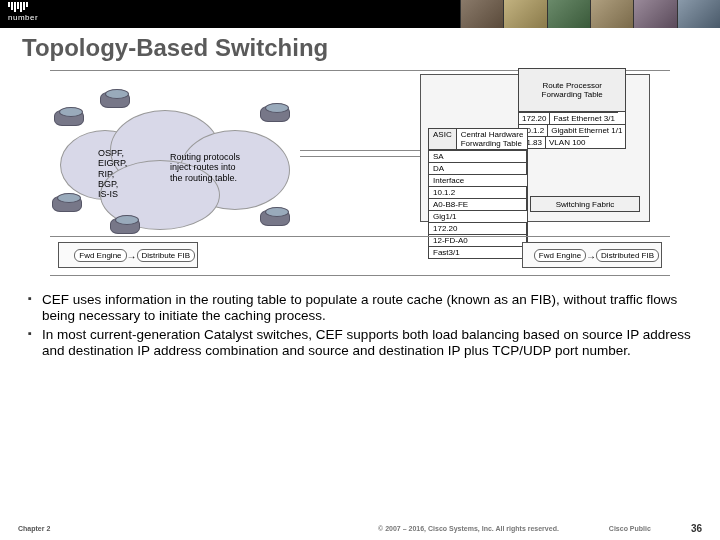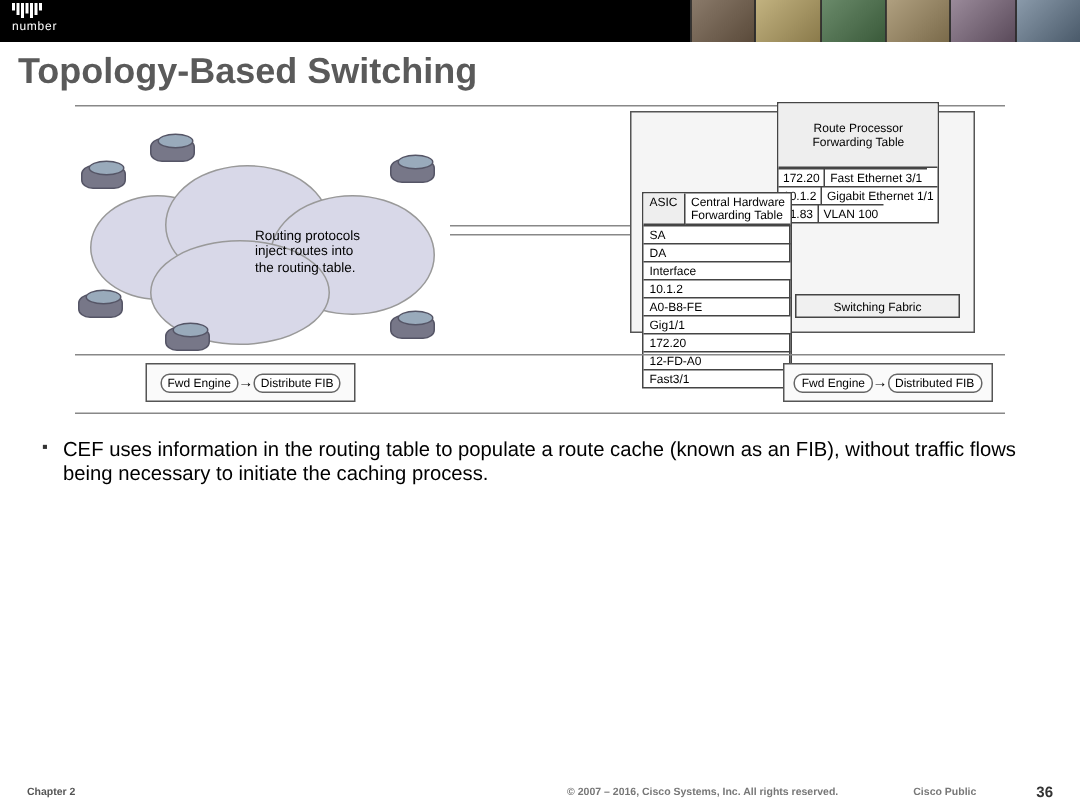--- a/index.html
+++ b/index.html
@@ -9,21 +9,21 @@
   .logo-bars { display: flex; gap: 1px; margin-bottom: 1px; }
   .logo-bars span { width: 2px; background: #fff; display: inline-block; }
   .lb1{height:5px}.lb2{height:8px}.lb3{height:10px}.lb4{height:7px}.lb5{height:10px}.lb6{height:8px}.lb7{height:5px}
   .photos { position: absolute; right: 0; top: 0; height: 28px; width: 260px; display: flex; }
   .photo { flex: 1; background: linear-gradient(135deg,#8a7a6a,#5a4a3a); border-left: 1px solid #333; }
   .photo:nth-child(2){background:linear-gradient(135deg,#c2b280,#8a7a4a);}
   .photo:nth-child(3){background:linear-gradient(135deg,#6a8a6a,#3a5a3a);}
   .photo:nth-child(4){background:linear-gradient(135deg,#b0a080,#7a6a4a);}
   .photo:nth-child(5){background:linear-gradient(135deg,#9a8a9a,#5a4a5a);}
   .photo:nth-child(6){background:linear-gradient(135deg,#8a9aaa,#4a5a6a);}
-  .title { font-size: 24px; font-weight: bold; color: #5a5a5a; padding: 6px 0 0 12px; }
+  .title { font-size: 24px; font-weight: bold; color: #5a5a5a; padding: 6px 0 0 22px; }
   .diagram { width: 620px; height: 210px; margin: 8px auto 0 auto; position: relative; background: #fff; }
   .divider { height: 1px; background: #888; width: 100%; position: absolute; }
   .cloud { position: absolute; left: 10px; top: 30px; width: 240px; height: 130px; }
   .cloud-bg { position:absolute; inset:0; }
   .cloud-bg div { position:absolute; background:#d8d8e8; border:1px solid #999; border-radius:50%; }
   .c1{left:0;top:30px;width:90px;height:70px}
   .c2{left:50px;top:10px;width:110px;height:80px}
   .c3{left:120px;top:30px;width:110px;height:80px}
   .c4{left:40px;top:60px;width:120px;height:70px}
   .router { position:absolute; width:30px; height:16px; background:#778; border-radius:8px/6px; border:1px solid #556; }
@@ -42,21 +42,21 @@
   .asic-title { display:flex; }
   .asic-title span{ padding:1px 4px; border-bottom:1px solid #444; }
   .asic-title span:first-child{border-right:1px solid #444; background:#eee;}
   .asic-row { display:flex;flex-direction:column; }
   .asic-row span { border-right:1px solid #444; border-top:1px solid #444; padding:1px 4px; white-space:nowrap;}
   .asic-row span:last-child{border-right:none;}
   .fabric { position:absolute; left:480px; top:126px; width:110px; height:16px; border:1px solid #444; background:#f0f0f0; font-size:8px; display:flex; align-items:center; justify-content:center; }
   .linecards { position:absolute; left:0; top:172px; width:620px; display:flex; justify-content:space-between; padding:0 8px; }
   .linecards::before { content:""; position:absolute; left:0; right:0; top:-6px; height:1px; background:#888;}
   .linecards::after { content:""; position:absolute; left:0; right:0; bottom:-8px; height:1px; background:#888;}
-  .card { width:140px; height:26px; border:1px solid #555; background:#fafafa; display:flex; align-items:center; justify-content:center; font-size:8px; padding:0 2px;margin-left:39px; }
+  .card { width:140px; height:26px; border:1px solid #555; background:#fafafa; display:flex; align-items:center; justify-content:flex-end; font-size:8px; padding:0 2px; }
   .card .pill { border:1px solid #666; border-radius:6px; padding:1px 4px; background:#fff;}
   .arrow { font-size:10px; align-self:center; }
   .bullets { padding: 12px 28px 0 28px; }
   .bullets li { list-style:none; font-size:13.5px; color:#000000; line-height:1.22; margin-bottom:2px; padding-left:14px; position:relative; }
   .bullets li::before { content:"▪"; position:absolute; left:0; top:0; color:#333; font-size:11px; }
   .footer { position:absolute; left:0; bottom:6px; width:720px; font-size:7px; color:#777; display:flex; align-items:center; padding:0 18px;font-weight:bold; }
   .footer .chap{ color:#555; }
   .footer .copy{ margin-left:auto; margin-right:50px; }
   .footer .pub{ margin-right:40px; }
   .footer .pg{ color:#333; font-size:10px; }
@@ -98,20 +98,25 @@
         <div class="c2"></div>
         <div class="c3"></div>
         <div class="c4"></div>
       </div>
     <div class="router r1"></div>
     <div class="router r2"></div>
     <div class="router r3"></div>
     <div class="router r4"></div>
     <div class="router r5"></div>
     <div class="router r6"></div>
+    <div class="cloud-label cl-proto" style="white-space:pre-line">OSPF,
+EIGRP,
+RIP,
+BGP,
+IS-IS</div>
     <div class="cloud-label cl-route" style="white-space:pre-line">Routing protocols
 inject routes into
 the routing table.</div>
   </div>
 
   <div class="conn" style="left:250px;top:80px;width:120px"></div>
   <div class="conn" style="left:250px;top:86px;width:120px"></div>
 
   <div class="main-box"></div>
 
@@ -167,20 +172,21 @@
     <div class="card">
       <span class="pill">Fwd Engine</span>
       <span class="arrow">→</span>
       <span class="pill">Distributed FIB</span>
     </div>
   </div>
 </div>
 
 <ul class="bullets">
   <li>CEF uses information in the routing table to populate a route cache (known as an FIB), without traffic flows being necessary to initiate the caching process.</li>
+  <li>In most current-generation Catalyst switches, CEF supports both load balancing based on source IP address and destination IP address combination and source and destination IP plus TCP/UDP port number.</li>
 </ul>
 
 <div class="footer">
   <span class="chap">Chapter 2</span>
   <span class="copy">© 2007 – 2016, Cisco Systems, Inc. All rights reserved.</span>
   <span class="pub">Cisco Public</span>
   <span class="pg">36</span>
 </div>
 
 </body></html>

